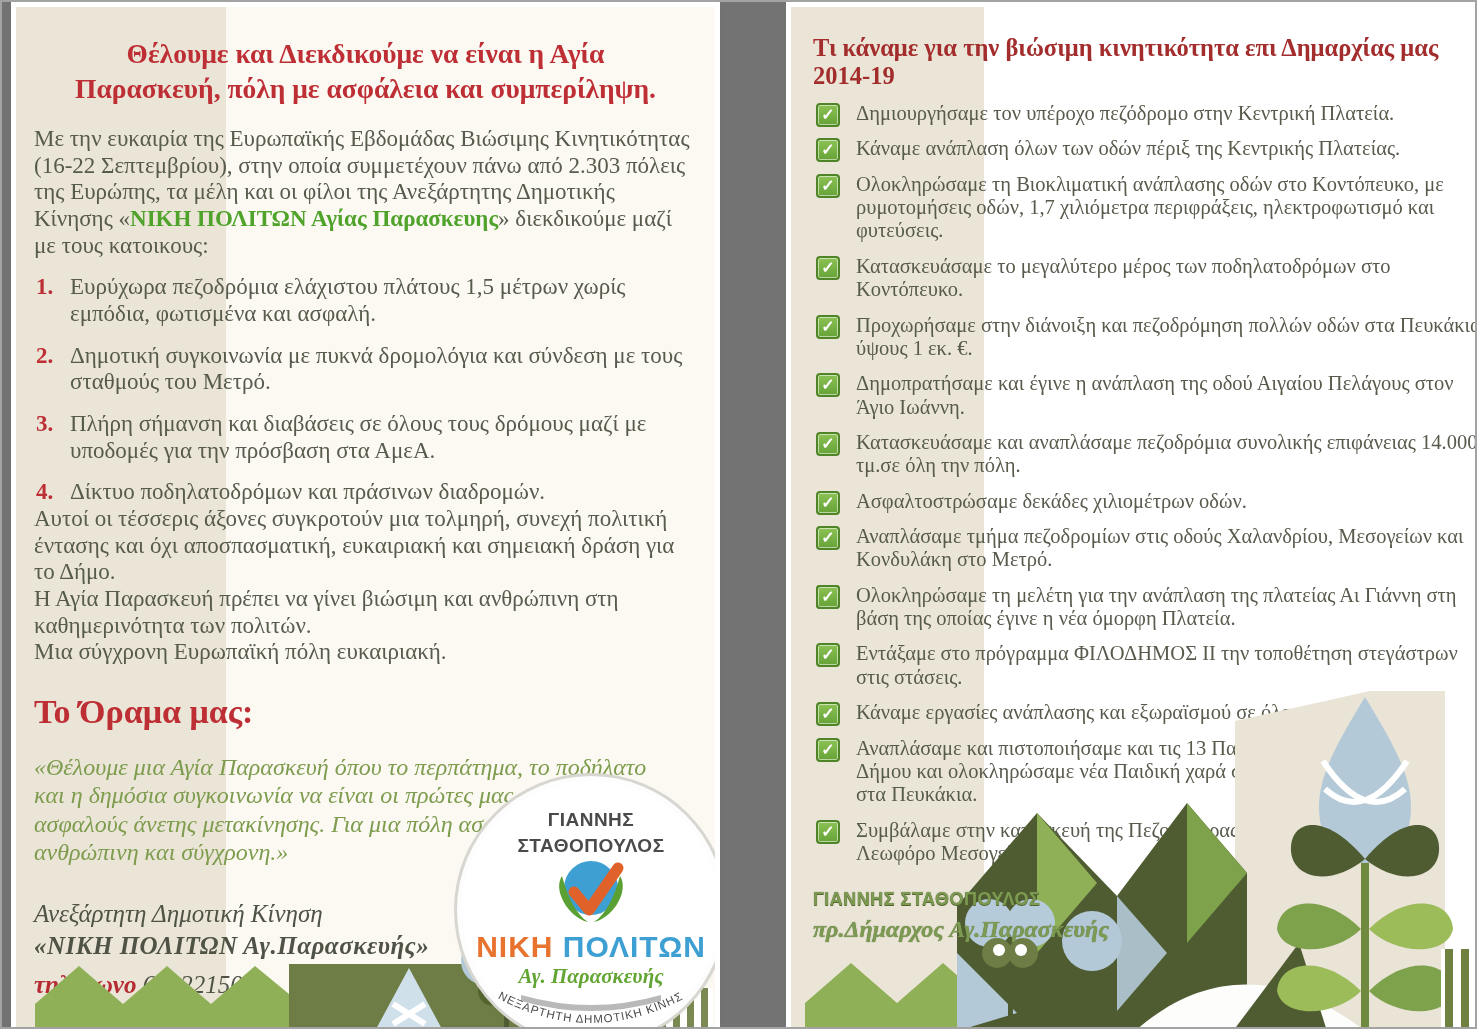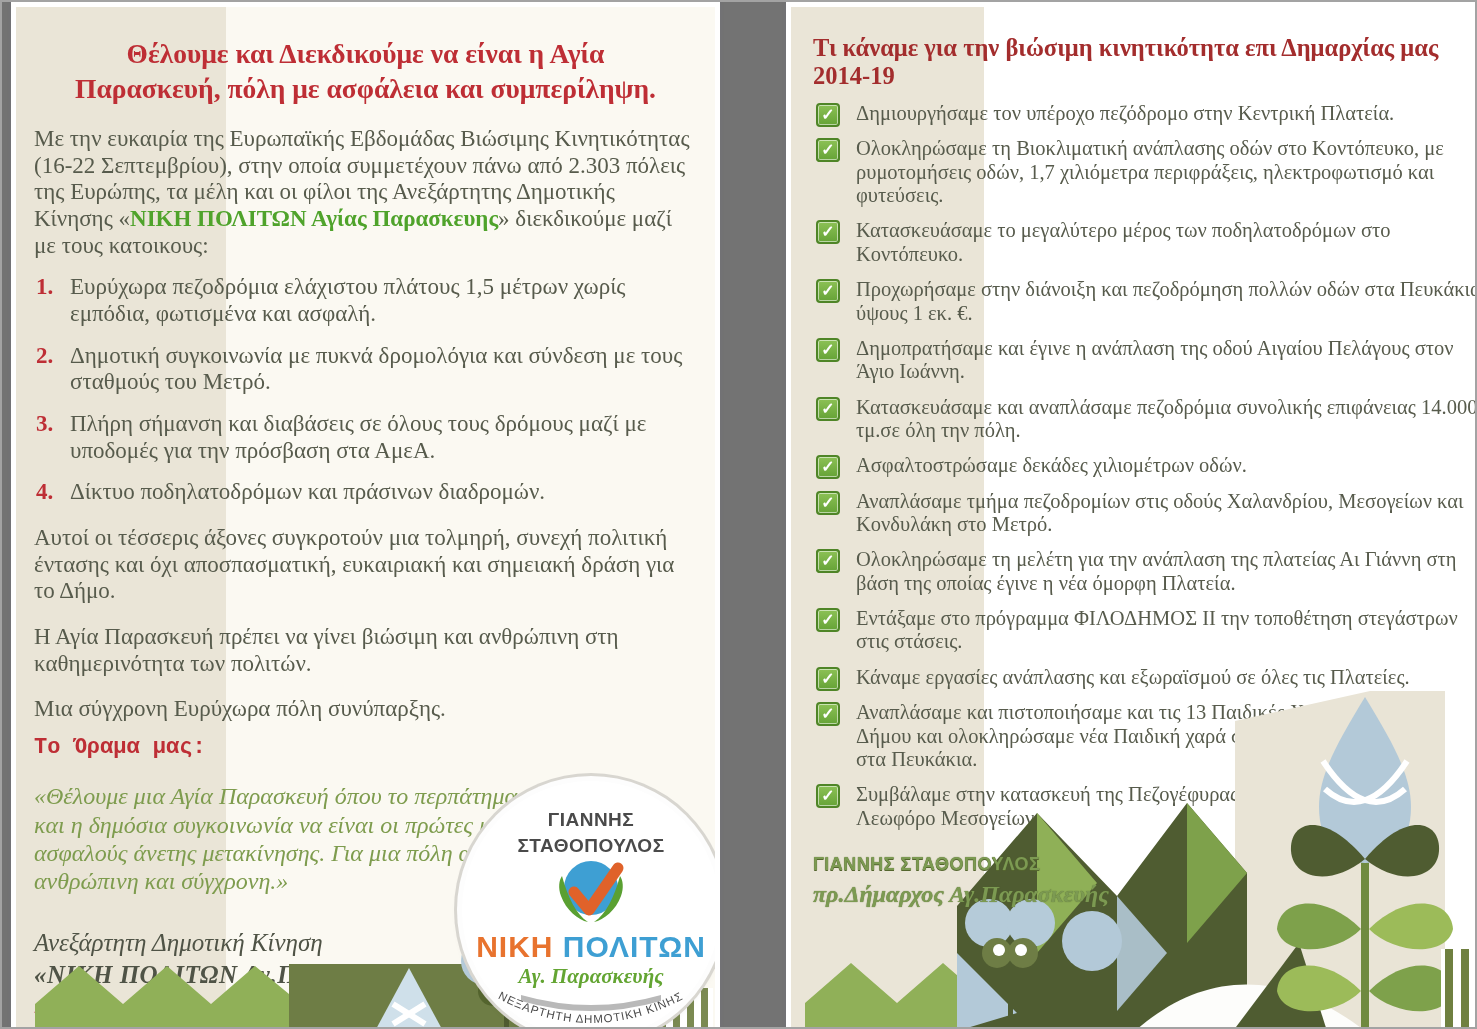--- a/index.html
+++ b/index.html
@@ -15,22 +15,22 @@
   .page-left .content{background:linear-gradient(to right,#eae5d7 0 210px,#fbf9f2 210px);}
   .page-right .content{background:linear-gradient(to right,#eae5d7 0 193px,#ffffff 193px);}
 
   
   .lp-title{margin:30px 10px 0 10px; text-align:center; font-weight:bold; font-size:27.5px; line-height:1.27; color:#be2e35;}
   .lp-body{margin:0 20px 0 18px; color:#575b4c; font-size:23px; line-height:1.16;}
   .lp-intro{margin-top:19px;}
   .hl-green{color:#4fa32b; font-weight:bold;}
   .demand{position:relative; padding-left:36px; margin-top:15px;}
   .demand .num{position:absolute; left:2px; top:0; color:#be2e35; font-weight:bold;}
-  .lp-par{margin-top:19px;}
-  .vision-h{margin-top:12px; font-size:22px; font-weight:bold; color:#be2e35;font-family:Liberation Mono, monospace;}
+  .lp-par{}
+  .vision-h{margin-top:26px; font-size:34px; font-weight:bold; color:#be2e35;}
   .quote{margin-top:22px; font-style:italic; color:#7e9c4e; font-size:24px; line-height:1.17; max-width:620px;}
   .movement1{margin-top:33px; font-style:italic; font-size:25px; color:#4f5346;}
   .movement2{margin-top:3px; font-style:italic; font-weight:bold; font-size:25px; color:#4f5346; letter-spacing:.5px;}
   .contact{margin-top:10px; font-style:italic; font-size:25px; color:#4f5346;}
   .contact:first-of-type{margin-top:30px;}
   .contact .lab{color:#b52b31; font-weight:bold;}
 
   
   .badge{position:absolute; left:446px; top:774px; width:258px; height:258px; border-radius:50%;
          background:#fff; box-shadow:0 0 0 5px #fdfdfd,0 0 0 8px #d8d6d0,0 3px 10px rgba(0,0,0,.25);
@@ -120,21 +120,21 @@
         <span class="num">3.</span>
         <span>Πλήρη σήμανση και διαβάσεις σε όλους τους δρόμους μαζί με υποδομές για την πρόσβαση στα ΑμεΑ.</span>
       </div>
       <div class="lp-body demand">
         <span class="num">4.</span>
         <span>Δίκτυο ποδηλατοδρόμων και πράσινων διαδρομών.</span>
       </div>
 
       <div class="lp-body lp-par">Αυτοί οι τέσσερις άξονες συγκροτούν μια τολμηρή, συνεχή πολιτική έντασης και όχι αποσπασματική, ευκαιριακή και σημειακή δράση για το Δήμο.</div>
       <div class="lp-body lp-par">Η Αγία Παρασκευή πρέπει να γίνει βιώσιμη και ανθρώπινη στη καθημερινότητα των πολιτών.</div>
-      <div class="lp-body lp-par">Μια σύγχρονη Ευρύχωρα πόλη συνύπαρξης.</div>
+      <div class="lp-body lp-par">Μια σύγχρονη Ευρωπαϊκή πόλη ευκαιριακή.</div>
 
       <div class="lp-body vision-h">Το Όραμα μας:</div>
       <div class="lp-body quote">«Θέλουμε μια Αγία Παρασκευή όπου το περπάτημα, το ποδήλατο και η δημόσια συγκοινωνία να είναι οι πρώτες μας επιλογές ασφαλούς άνετης μετακίνησης. Για μια πόλη ασφαλή, καθαρή, ανθρώπινη και σύγχρονη.»</div>
 
       <div class="lp-body movement1">Ανεξάρτητη Δημοτική Κίνηση</div>
       <div class="lp-body movement2">«ΝΙΚΗ ΠΟΛΙΤΩΝ Αγ.Παρασκευής»</div>
 
       <div class="lp-body contact"><span class="lab">τηλέφωνο</span><span> 6932215002</span></div>
 
       <div class="badge">
@@ -207,21 +207,21 @@
           <rect x="640" y="258" width="8" height="82"></rect>
             <rect x="656" y="258" width="8" height="82"></rect>
           <rect x="672" y="258" width="8" height="82"></rect>
             <rect x="688" y="258" width="8" height="82"></rect>
         </g>
       </svg>
 
       <div class="rp-title">Τι κάναμε για την βιώσιμη κινητικότητα επι Δημαρχίας μας 2014-19</div>
 
       <div class="ach"><span class="box">✓</span><span>Δημιουργήσαμε τον υπέροχο πεζόδρομο στην Κεντρική Πλατεία.</span></div>
-      <div class="ach"><span class="box">✓</span></div>
+      <div class="ach"><span class="box">✓</span><span>Κάναμε ανάπλαση όλων των οδών πέριξ της Κεντρικής Πλατείας.</span></div>
       <div class="ach"><span class="box">✓</span><span>Ολοκληρώσαμε τη Βιοκλιματική ανάπλασης οδών στο Κοντόπευκο, με ρυμοτομήσεις οδών, 1,7 χιλιόμετρα περιφράξεις, ηλεκτροφωτισμό και φυτεύσεις.</span></div>
       <div class="ach"><span class="box">✓</span><span>Κατασκευάσαμε το μεγαλύτερο μέρος των ποδηλατοδρόμων στο Κοντόπευκο.</span></div>
       <div class="ach"><span class="box">✓</span><span>Προχωρήσαμε στην διάνοιξη και πεζοδρόμηση πολλών οδών στα Πευκάκια, ύψους 1 εκ. €.</span></div>
       <div class="ach"><span class="box">✓</span><span>Δημοπρατήσαμε και έγινε η ανάπλαση της οδού Αιγαίου Πελάγους στον Άγιο Ιωάννη.</span></div>
       <div class="ach"><span class="box">✓</span><span>Κατασκευάσαμε και αναπλάσαμε πεζοδρόμια συνολικής επιφάνειας 14.000 τμ.σε όλη την πόλη.</span></div>
       <div class="ach"><span class="box">✓</span><span>Ασφαλτοστρώσαμε δεκάδες χιλιομέτρων οδών.</span></div>
       <div class="ach"><span class="box">✓</span><span>Αναπλάσαμε τμήμα πεζοδρομίων στις οδούς Χαλανδρίου, Μεσογείων και Κονδυλάκη στο Μετρό.</span></div>
       <div class="ach w630"><span class="box">✓</span></div>
       <div class="ach"><span class="box">✓</span><span>Ολοκληρώσαμε τη μελέτη για την ανάπλαση της πλατείας Αι Γιάννη στη βάση της οποίας έγινε η νέα όμορφη Πλατεία.</span></div>
       <div class="ach"><span class="box">✓</span><span>Εντάξαμε στο πρόγραμμα ΦΙΛΟΔΗΜΟΣ ΙΙ την τοποθέτηση στεγάστρων στις στάσεις.</span></div>

